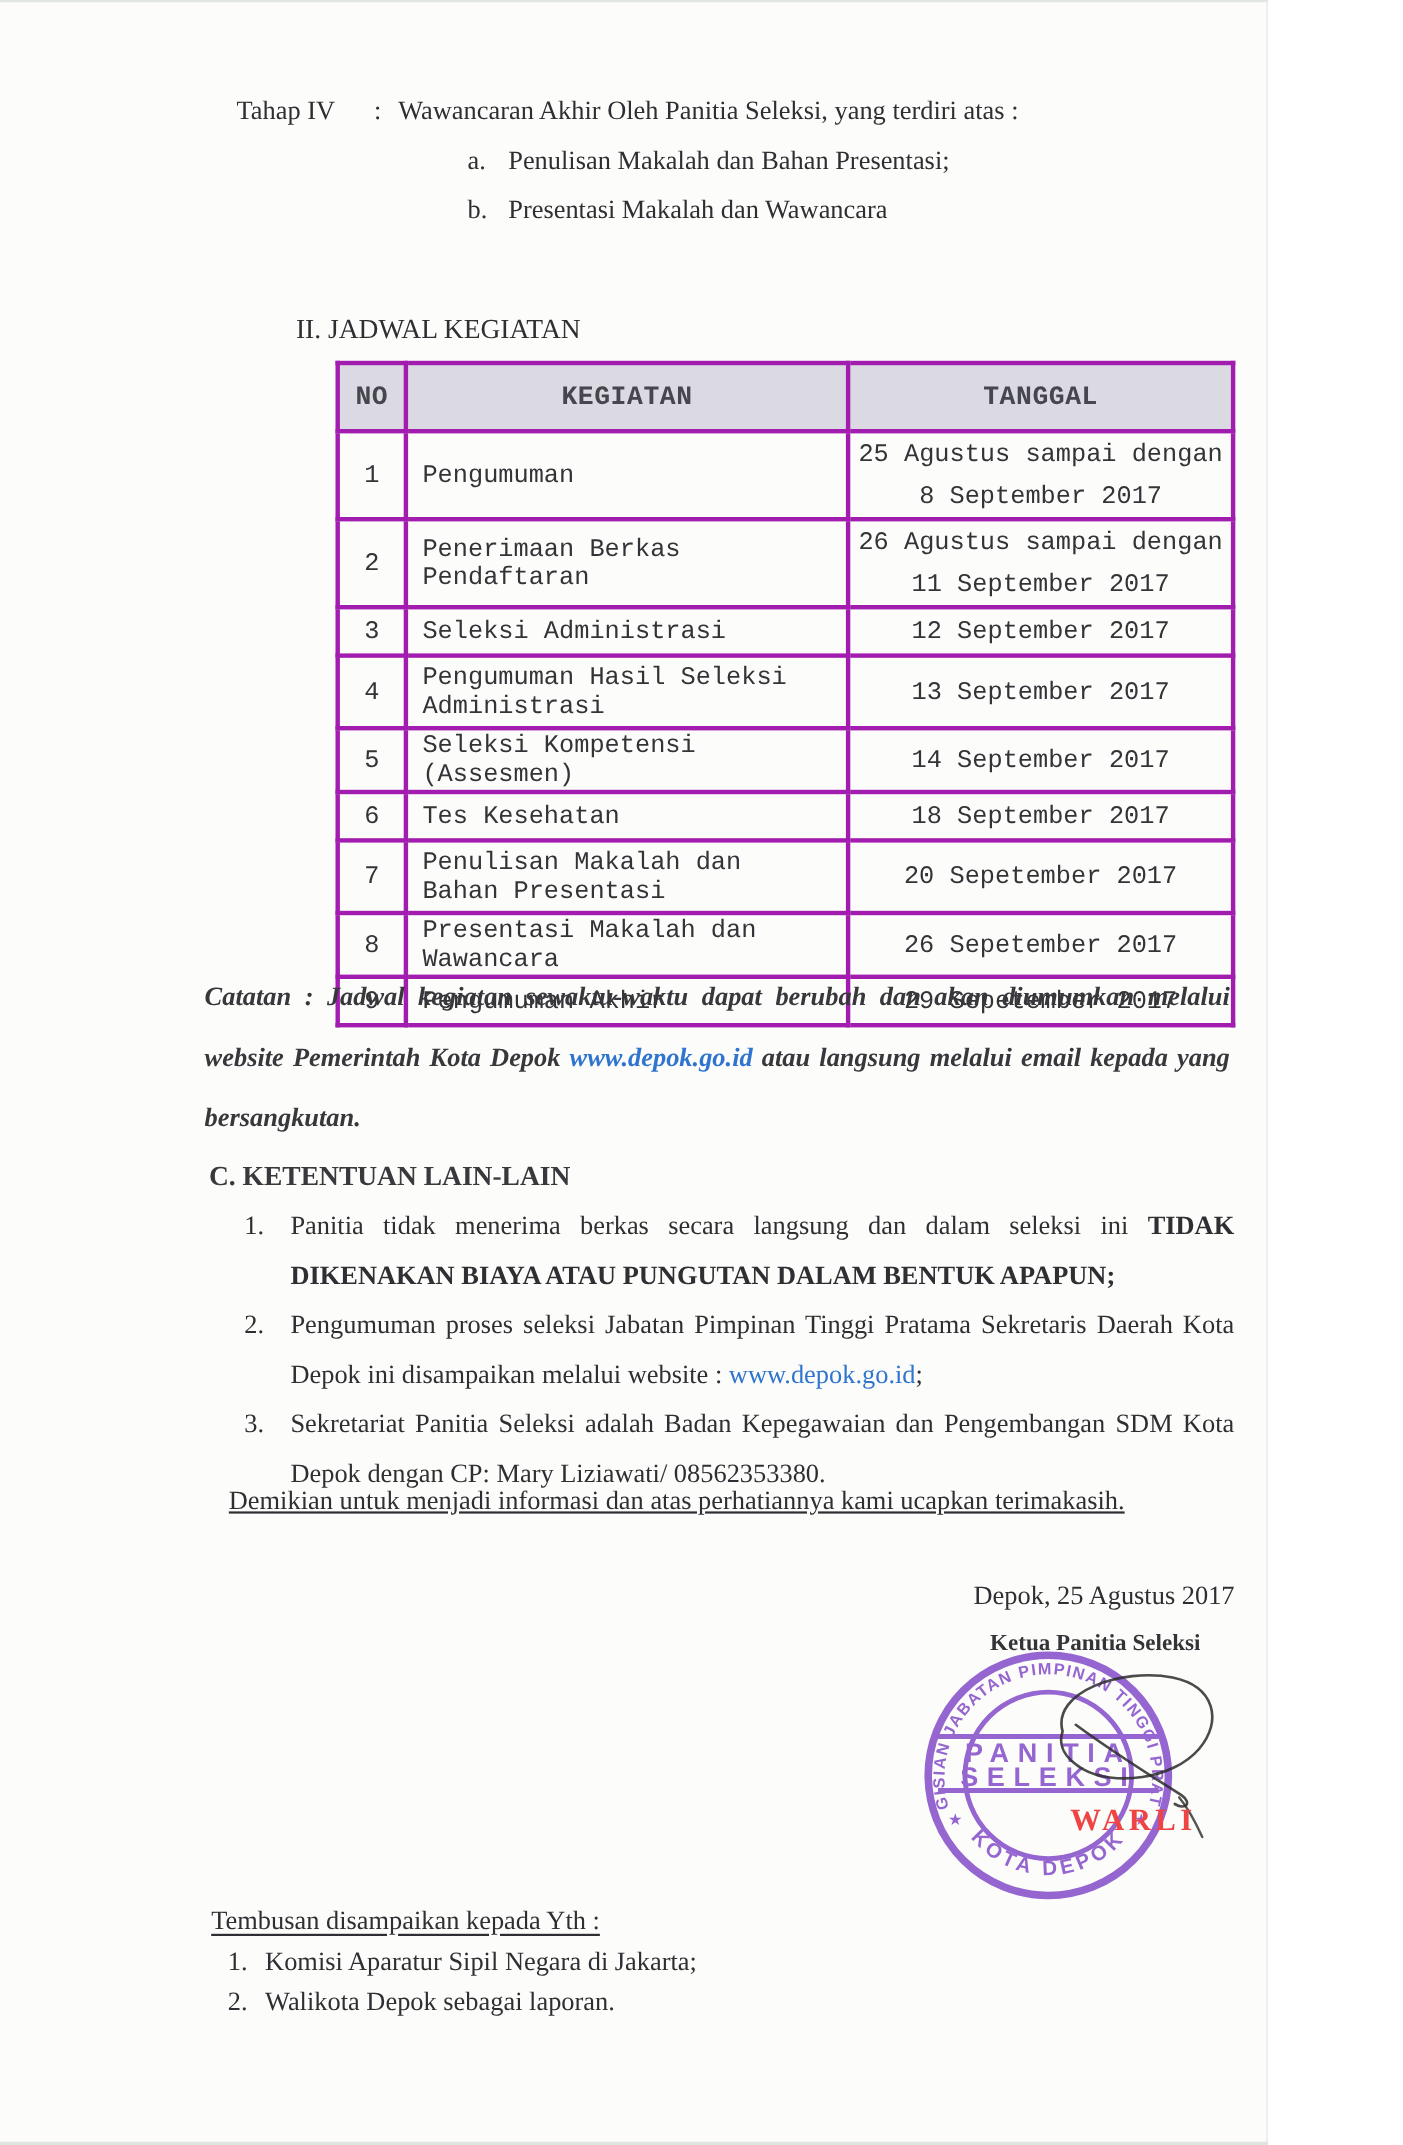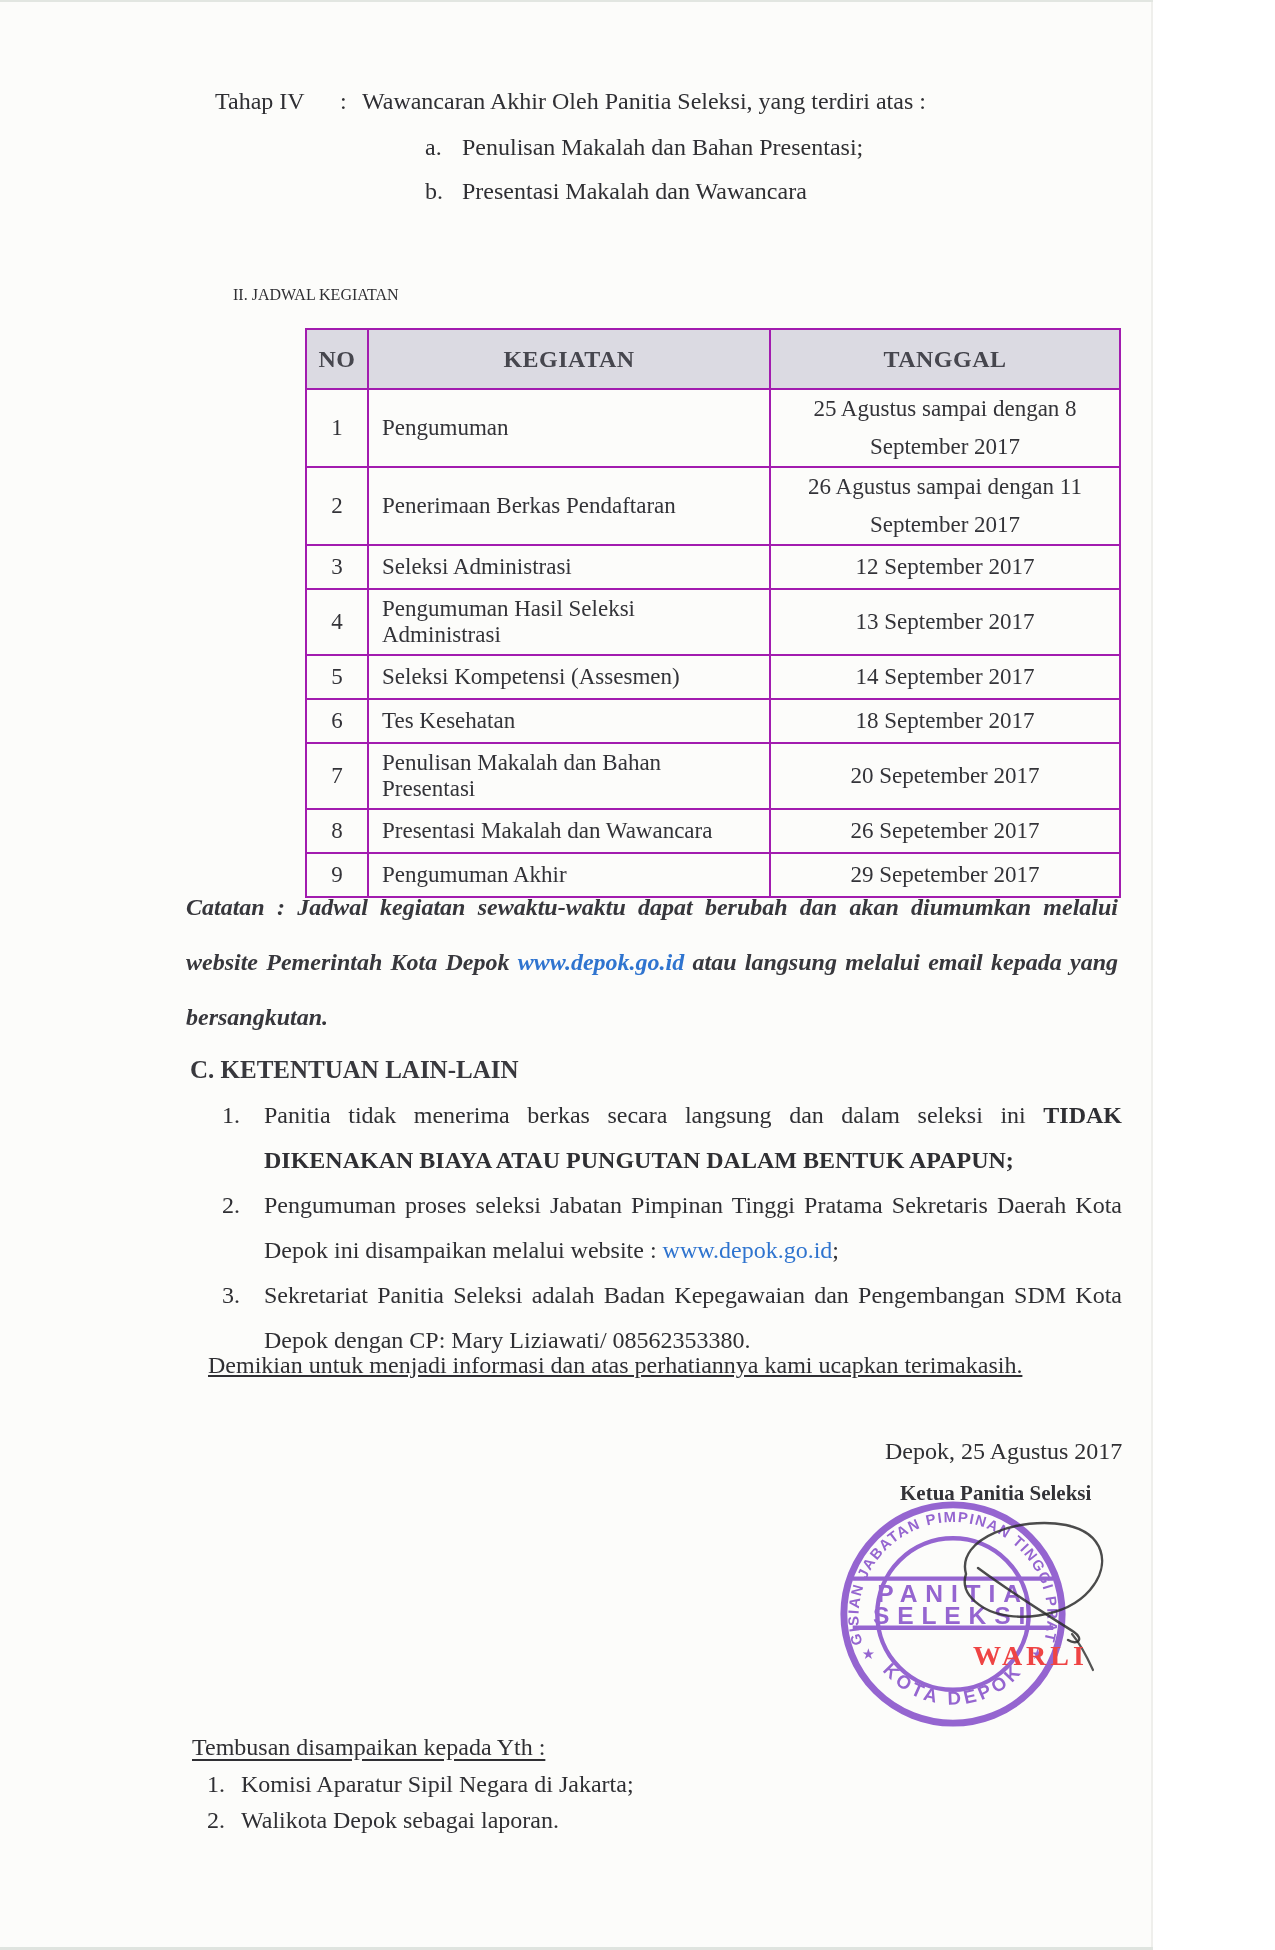--- a/index.html
+++ b/index.html
@@ -11,24 +11,24 @@
   }
   .abs{position:absolute;}
   .fs24{font-size:24px;line-height:30px;}
   
   .tahap-row{display:flex;}
   .tahap-label{width:125px;flex:none;}
   .tahap-colon{width:22px;flex:none;}
   .subitem{display:flex;}
   .subitem .marker{width:37px;flex:none;}
   
-  .jadwal-heading{font-size:16px;}
+  .jadwal-heading{font-size:25px;margin-left:36px;}
   
   table.jadwal{border-collapse:collapse;table-layout:fixed;width:814px;font-size:23px;color:#333338;}
-  table.jadwal th, table.jadwal td{border:2px solid #a21caf;vertical-align:middle;}
+  table.jadwal th, table.jadwal td{border:4px solid #a21caf;vertical-align:middle;font-family:Liberation Mono, monospace;}
   table.jadwal thead th{
     background:#dbdae2;height:56px;font-size:24px;font-weight:bold;color:#46464e;
     letter-spacing:0.5px;text-align:center;
   }
   td.no{text-align:center;}
   td.keg{text-align:left;padding-left:13px;padding-right:13px;}
   td.tgl{text-align:center;padding:0 4px;line-height:38px;}
   tr.tall{height:66px;}
   tr.short{height:44px;}
   

